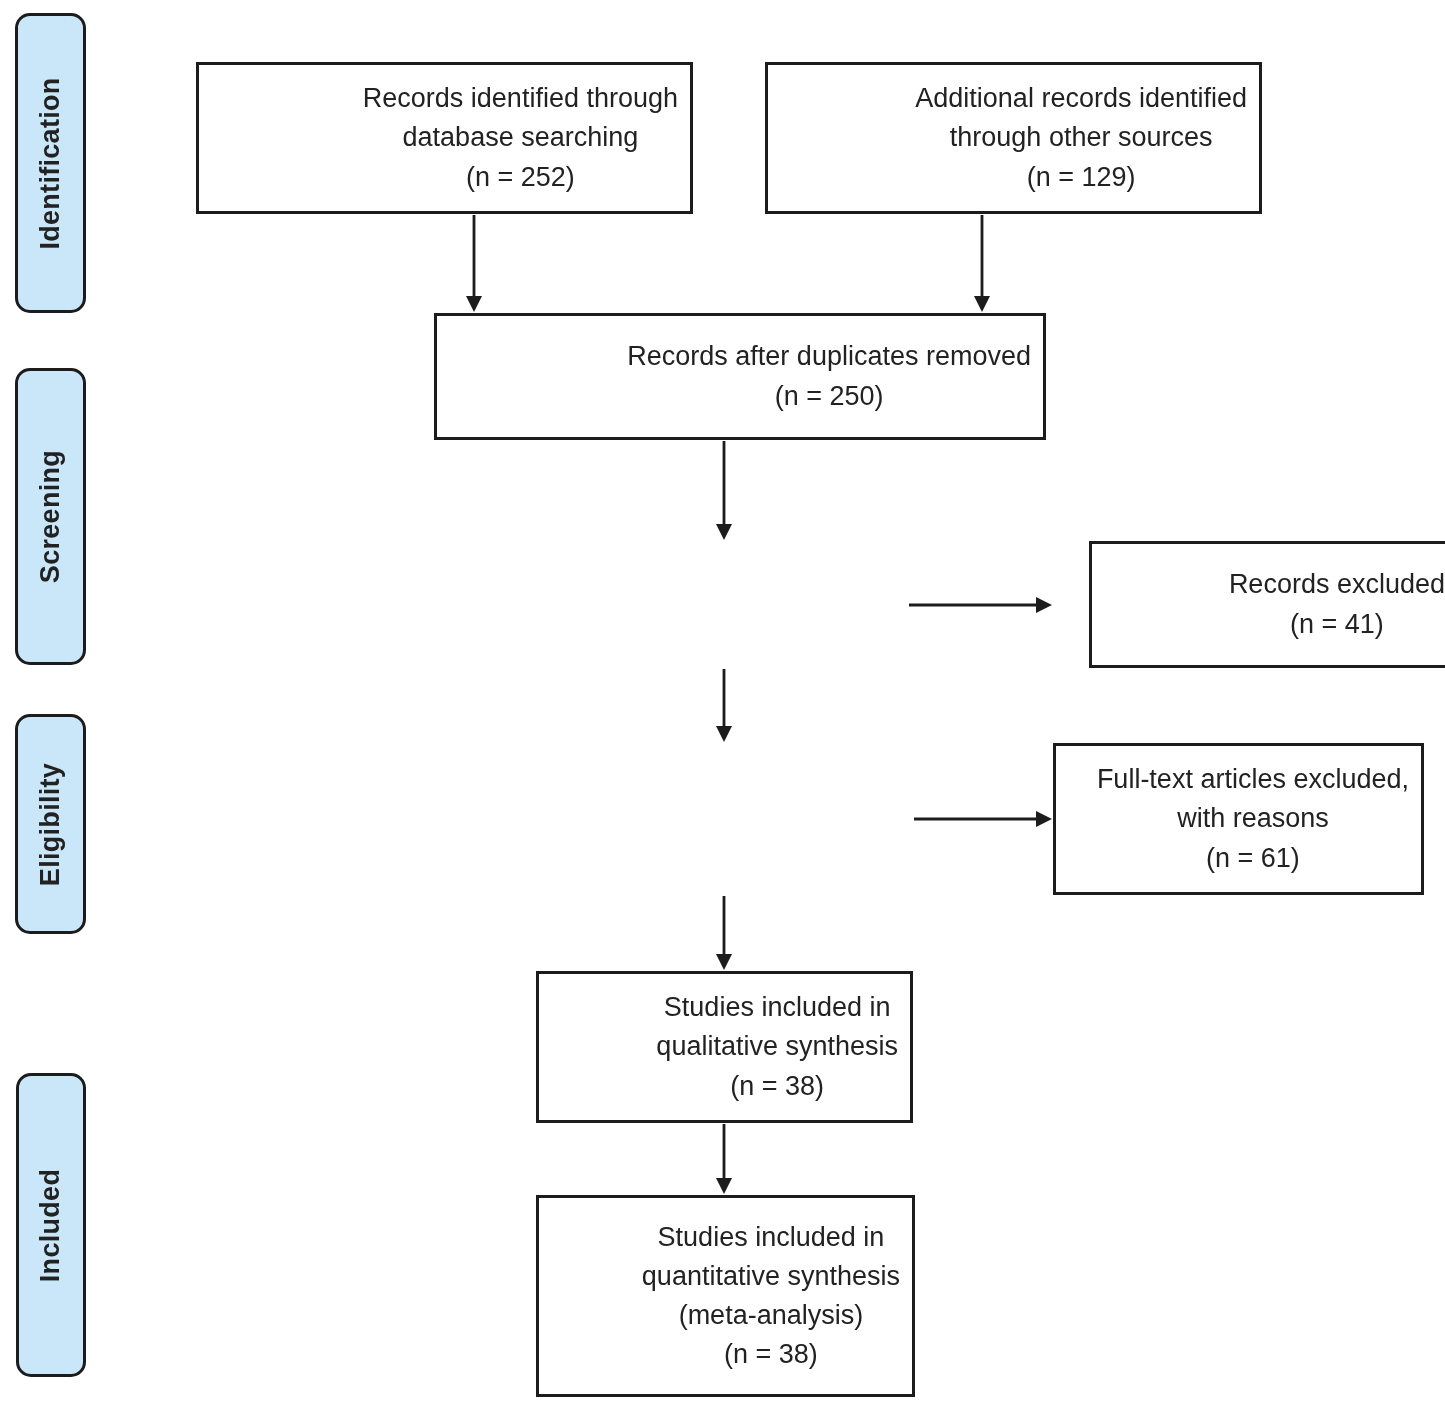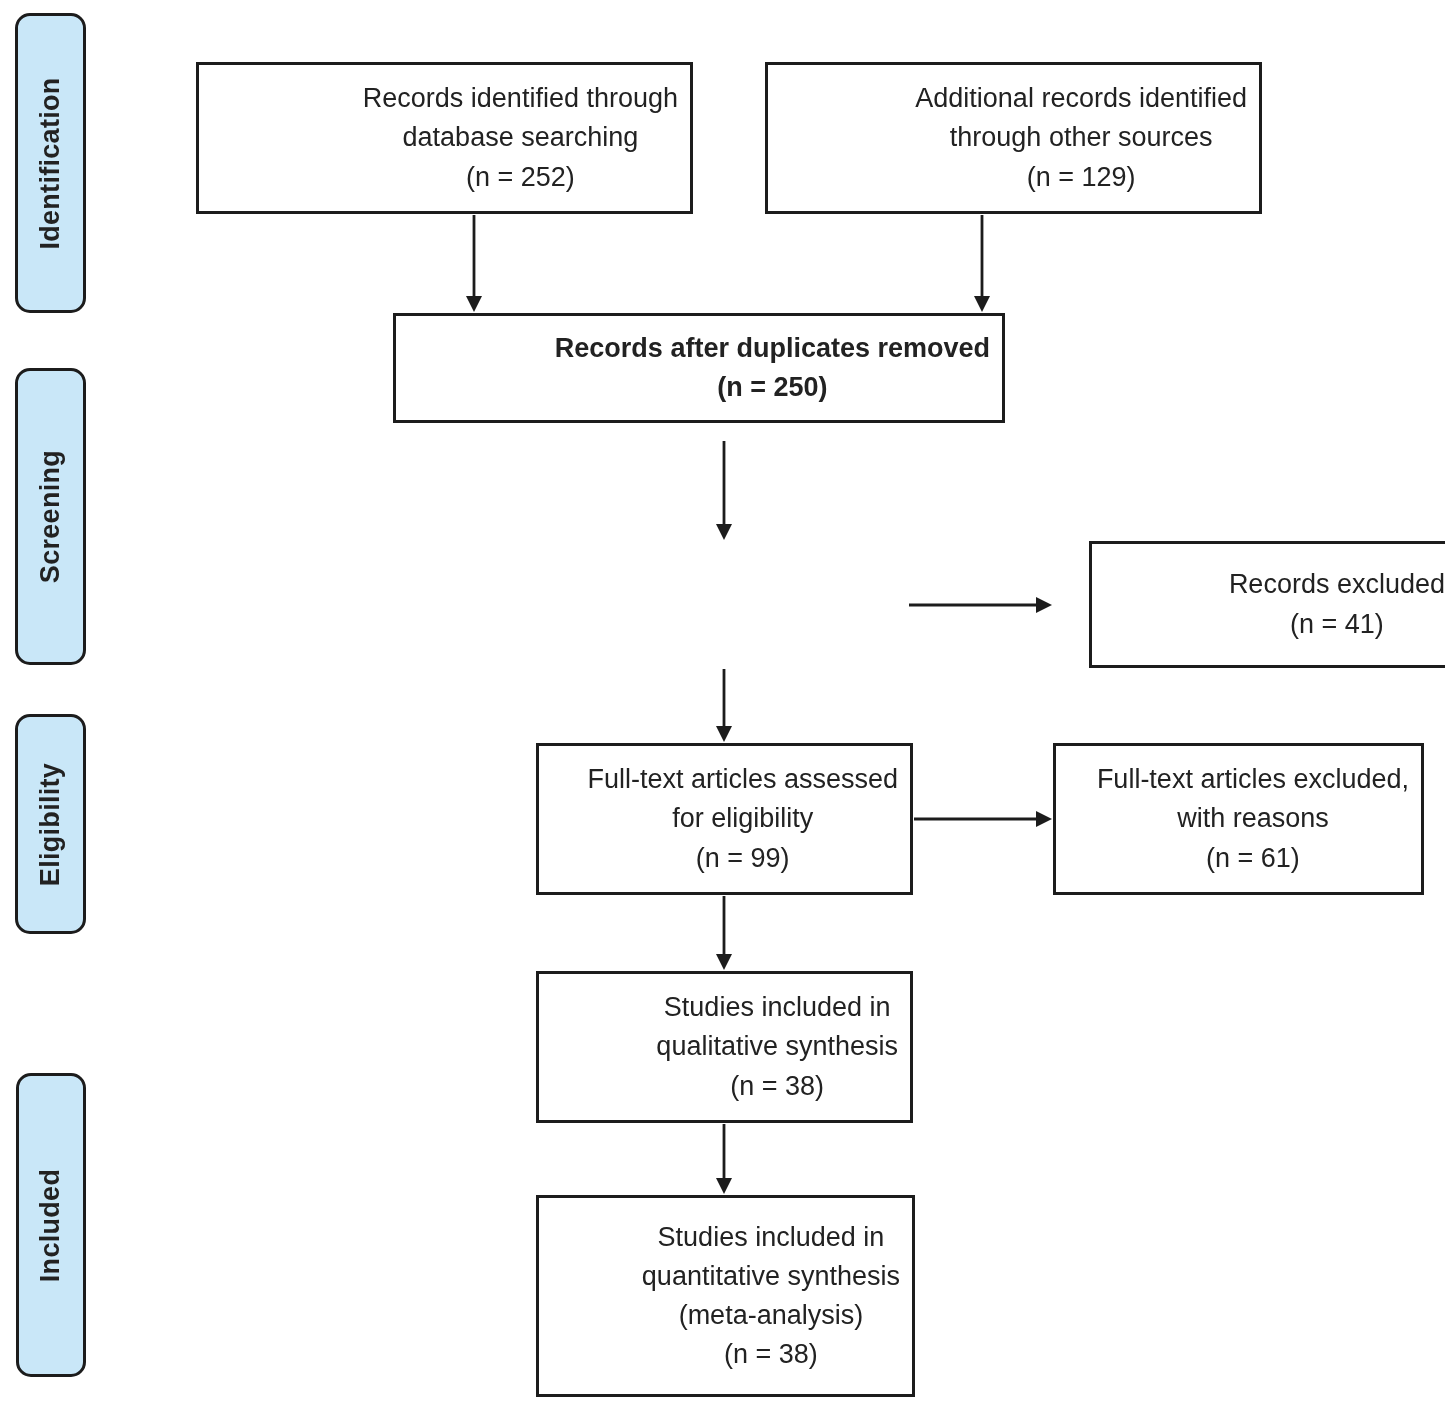--- a/index.html
+++ b/index.html
@@ -89,32 +89,27 @@
   <div class="node" style="left:196px; top:62px; width:497px; height:152px;">
     <span>Records identified through
 database searching
 (n = 252)</span>
   </div>
   <div class="node" style="left:765px; top:62px; width:497px; height:152px;">
     <span>Additional records identified
 through other sources
 (n = 129)</span>
   </div>
-  <div class="node" style="left:393px; top:313px; width:612px; height:110px;font-weight:bold;">
+  <div class="node" style="left:434px; top:313px; width:612px; height:127px;">
     <span>Records after duplicates removed
 (n = 250)</span>
   </div>
   <div class="node" style="left:1053px; top:541px; width:371px; height:127px;margin-left:36px;">
     <span>Records excluded
 (n = 41)</span>
-  </div>
-  <div class="node" style="left:536px; top:743px; width:377px; height:152px;">
-    <span>Full-text articles assessed
-for eligibility
-(n = 99)</span>
   </div>
   <div class="node" style="left:1053px; top:743px; width:371px; height:152px;">
     <span>Full-text articles excluded,
 with reasons
 (n = 61)</span>
   </div>
   <div class="node" style="left:536px; top:971px; width:377px; height:152px;">
     <span>Studies included in
 qualitative synthesis
 (n = 38)</span>

